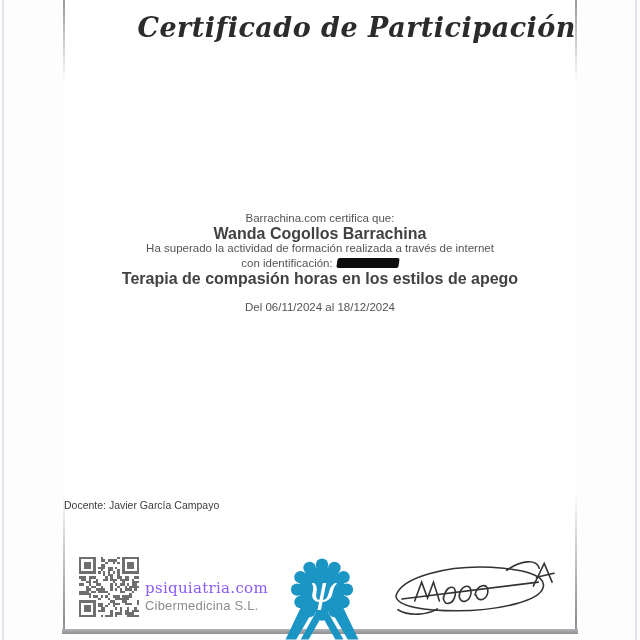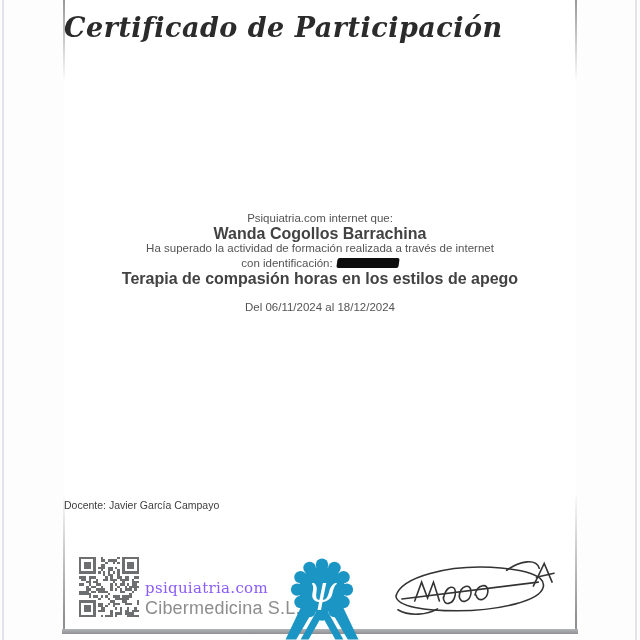--- a/index.html
+++ b/index.html
@@ -21,21 +21,21 @@
       rgba(150,151,156,0) 78%, #8f9094 98%, #8f9094 100%);
   }
   .page-edge-v.left{left:-1px;}
   .page-edge-v.right{right:-1px;}
   .page-edge-bottom{
     position:absolute;left:-2px;right:-2px;bottom:-4px;height:5px;
     background:linear-gradient(to bottom,#b3b4b7,#8e8f92);
   }
 
   .title{
-    position:absolute;top:12px;left:0;right:0;text-align:left;
+    position:absolute;top:12px;left:0;right:0;text-align:right;
     font-family:"DejaVu Serif", serif;font-style:italic;font-weight:bold;
     font-size:27px;color:#2b2b2b;letter-spacing:.5px;
   }
 
   .body-block{
     position:absolute;top:211px;left:0;right:0;text-align:center;
     color:#545454;font-size:11.5px;line-height:15px;
   }
   .body-block .strong{font-weight:bold;font-size:16px;color:#424242;}
   .redaction{
@@ -48,41 +48,41 @@
     position:absolute;top:499px;left:0;right:0;text-align:left;
     color:#3d3d3d;font-size:10.5px;line-height:13px;
   }
 
   .qr{position:absolute;left:79px;top:556px;width:60px;height:62px;}
   .logo-block{position:absolute;left:145px;top:581px;line-height:1;}
   .brand-name{
     font-family:"DejaVu Serif", serif;font-size:15px;color:#8b5cf6;
     letter-spacing:.3px;margin-bottom:3px;
   }
-  .company-name{font-size:18px;color:#8d8d8d;letter-spacing:.2px;}
+  .company-name{font-size:13px;color:#8d8d8d;letter-spacing:.2px;}
 
   .badge{position:absolute;left:282px;top:557px;width:80px;height:83px;}
   .signature{position:absolute;left:388px;top:556px;width:174px;height:74px;}
 </style>
 </head>
 <body>
 
 <div class="photo">
   <div class="outer-edge left"></div>
   <div class="outer-edge right"></div>
 
   <div class="page">
     <div class="page-edge-v left"></div>
     <div class="page-edge-v right"></div>
     <div class="page-edge-bottom"></div>
 
     <div class="title">Certificado de Participación</div>
 
     <div class="body-block">
-      <div>Psiquiatria.com internet que:</div>
+      <div>Barrachina.com certifica que:</div>
       <div class="strong">Wanda Cogollos Barrachina</div>
       <div>Ha superado la actividad de formación realizada a través de internet</div>
       <div>
         <span>con identificación:</span><span class="redaction"></span>
       </div>
       <div class="strong">Terapia de compasión horas en los estilos de apego</div>
       <div class="gap"></div>
       <div>Del 06/11/2024 al 18/12/2024</div>
     </div>
 

